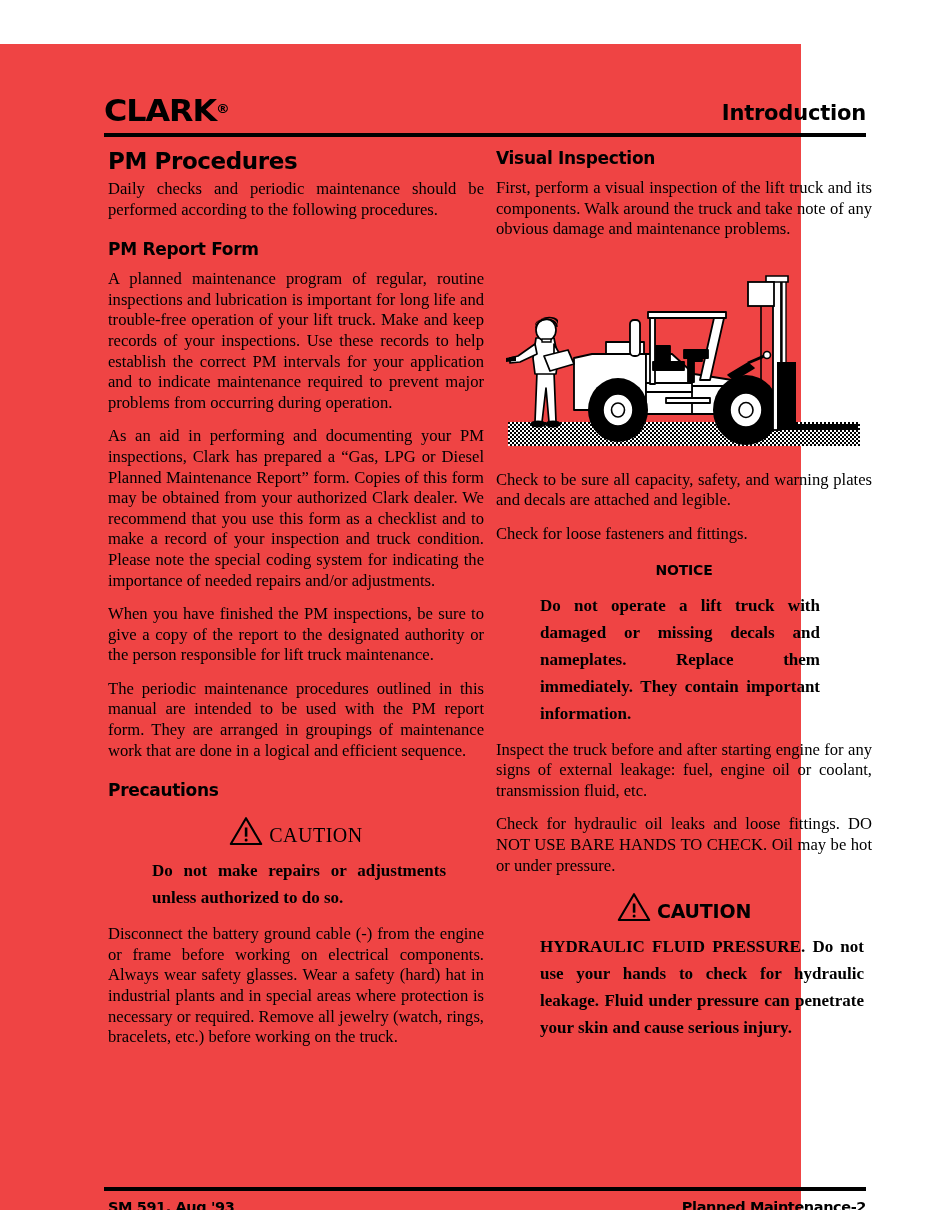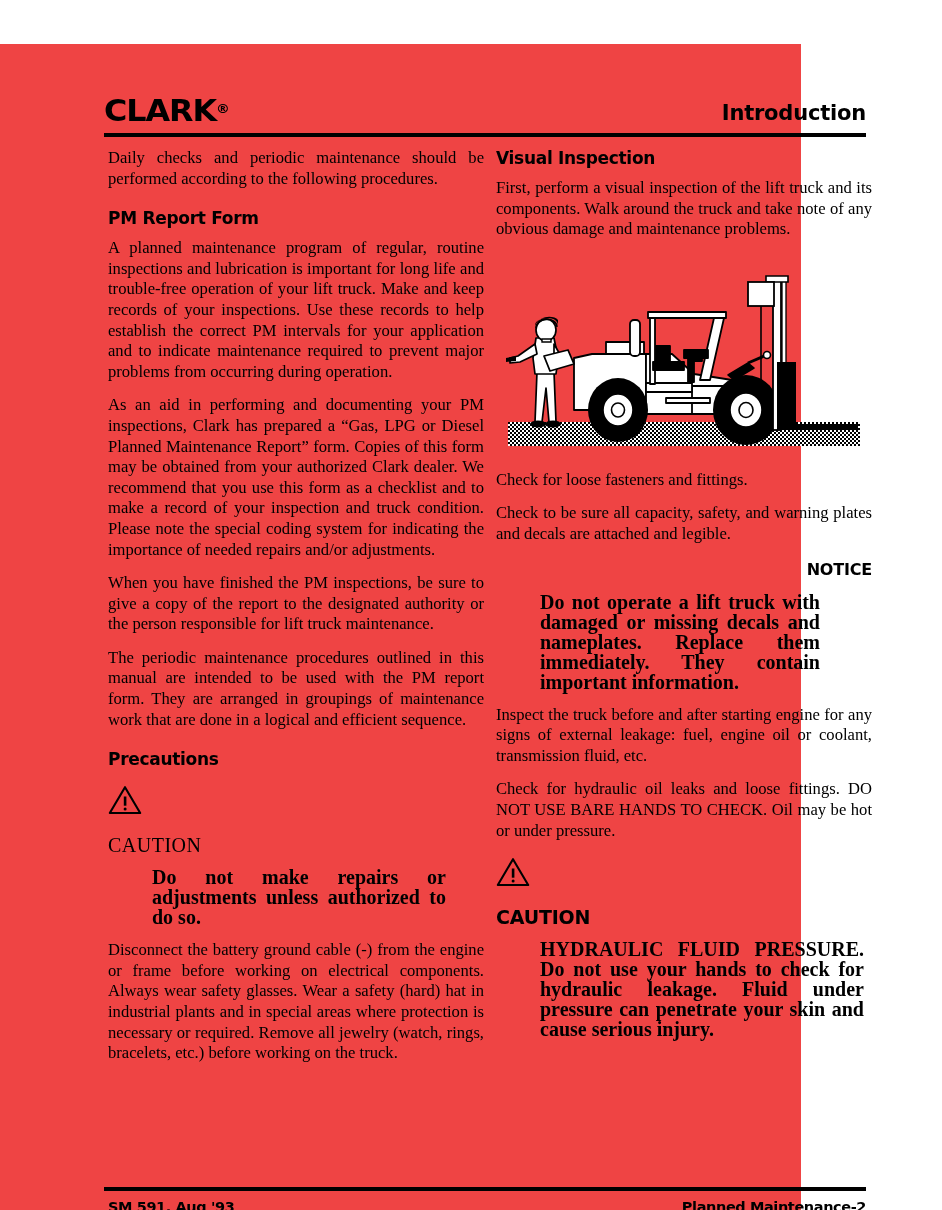--- a/index.html
+++ b/index.html
@@ -106,56 +106,55 @@
     text-align: justify;
     margin: 0 0 13px 0;
     -webkit-hyphens: none;
     hyphens: none;
   }
   p.body.last { margin-bottom: 0; }
 
   
   .caution-head {
     display: flex;
-    align-items: flex-start;
+    align-items: flex-end;
     justify-content: center;
-    gap: 19px;
+    gap: 6px;
     margin: 16px 0 11px 0;
-    flex-direction: column;
   }
   .warn-tri {
     display: block;
   }
   .caution-word-serif {
     font-family: "Liberation Serif", serif;
     font-size: 20px;
     line-height: 22px;
     letter-spacing: 0.5px;
   }
   .caution-word-sans {
     font-family: "DejaVu Sans", sans-serif;
     font-weight: bold;
     font-size: 19px;
     line-height: 22px;
     letter-spacing: -0.2px;
   }
   .notice-word {
     font-family: "DejaVu Sans", sans-serif;
     font-weight: bold;
-    font-size: 16px;
+    font-size: 14px;
     line-height: 20px;
-    text-align: right;
+    text-align: center;
     margin: 15px 0 12px 0;
     letter-spacing: -0.2px;
   }
   p.warn-body {
     font-family: "Liberation Serif", serif;
     font-weight: bold;
-    font-size: 20px;
-    line-height: 20px;
+    font-size: 17px;
+    line-height: 27px;
     text-align: justify;
     margin: 0 0 13px 0;
   }
   .indent-both { padding: 0 38px 0 44px; }
   .indent-left { padding: 0 8px 0 44px; }
   .indent-c2   { padding: 0 52px 0 44px; }
 
   
   .figure {
     position: relative;
@@ -195,20 +194,21 @@
 <div class="page">
 
   <div class="header">
     <div class="logo"><span>CLARK</span><span class="tick">®</span></div>
     <div class="header-title">Introduction</div>
   </div>
   <div class="header-rule"></div>
 
   <div class="col col-left">
 
+    <h1 class="sec">PM Procedures</h1>
     <p class="body">Daily checks and periodic maintenance should be performed according to the following procedures.</p>
 
     <h2 class="sub">PM Report Form</h2>
     <p class="body">A planned maintenance program of regular, routine inspections and lubrication is important for long life and trouble-free operation of your lift truck.  Make and keep records of your inspections. Use these records to help establish the correct PM intervals for your application and to indicate maintenance required to prevent major problems from occurring during operation.</p>
     <p class="body">As an aid in performing and documenting your PM inspections, Clark has prepared a “Gas, LPG or Diesel Planned Maintenance Report” form.  Copies of this form may be obtained from your authorized Clark dealer.  We recommend that you use this form as a checklist and to make a record of your inspection and truck condition. Please note the special coding system for indicating the importance of needed repairs and/or adjustments.</p>
     <p class="body">When you have finished the PM inspections, be sure to give a copy of the report to the designated authority or the person responsible for lift truck maintenance.</p>
     <p class="body">The periodic maintenance procedures outlined in this manual are intended to be used with the PM report form. They are arranged in groupings of maintenance work that are done in a logical and efficient sequence.</p>
 
     <h2 class="sub">Precautions</h2>
 
@@ -328,22 +328,22 @@
           <ellipse cx="50" cy="68" rx="10" ry="11" fill="#ffffff" stroke="#000000" stroke-width="1.7"></ellipse>
 
           <path d="M40 66 C40 56 60 54 61 65 C61 60 56 57 50 57 C44 57 41 60 40 66 Z" fill="#000000" stroke="#000000" stroke-width="1.4"></path>
           <path d="M39 64 C38 55 62 52 62 64 L62 58 C58 53 43 53 39 64 Z" fill="#000000"></path>
 
           <path d="M46 77 L55 77 L55 80 L46 80 Z" fill="#ffffff" stroke="#000000" stroke-width="1.4"></path>
         </g>
       </svg>
     </div>
 
+    <p class="body">Check to be sure all capacity, safety, and warning plates and decals are attached and legible.</p>
     <p class="body">Check for loose fasteners and fittings.</p>
-    <p class="body">Check to be sure all capacity, safety, and warning plates and decals are attached and legible.</p>
 
     <div class="notice-word">NOTICE</div>
     <p class="warn-body indent-c2">Do not operate a lift truck with damaged or missing decals and nameplates. Replace them immediately. They contain important information.</p>
 
     <p class="body">Inspect the truck before and after starting engine for any signs of external leakage: fuel, engine oil or coolant, transmission fluid, etc.</p>
     <p class="body">Check for hydraulic oil leaks and loose fittings.  DO NOT USE BARE HANDS TO CHECK.  Oil may be hot or under pressure.</p>
 
     <div class="caution-head">
       <svg class="warn-tri" width="34" height="30" viewBox="0 0 34 30">
         <path d="M17 2.2 L32.2 28 L1.8 28 Z" fill="none" stroke="#000" stroke-width="2.1" stroke-linejoin="round"></path>

